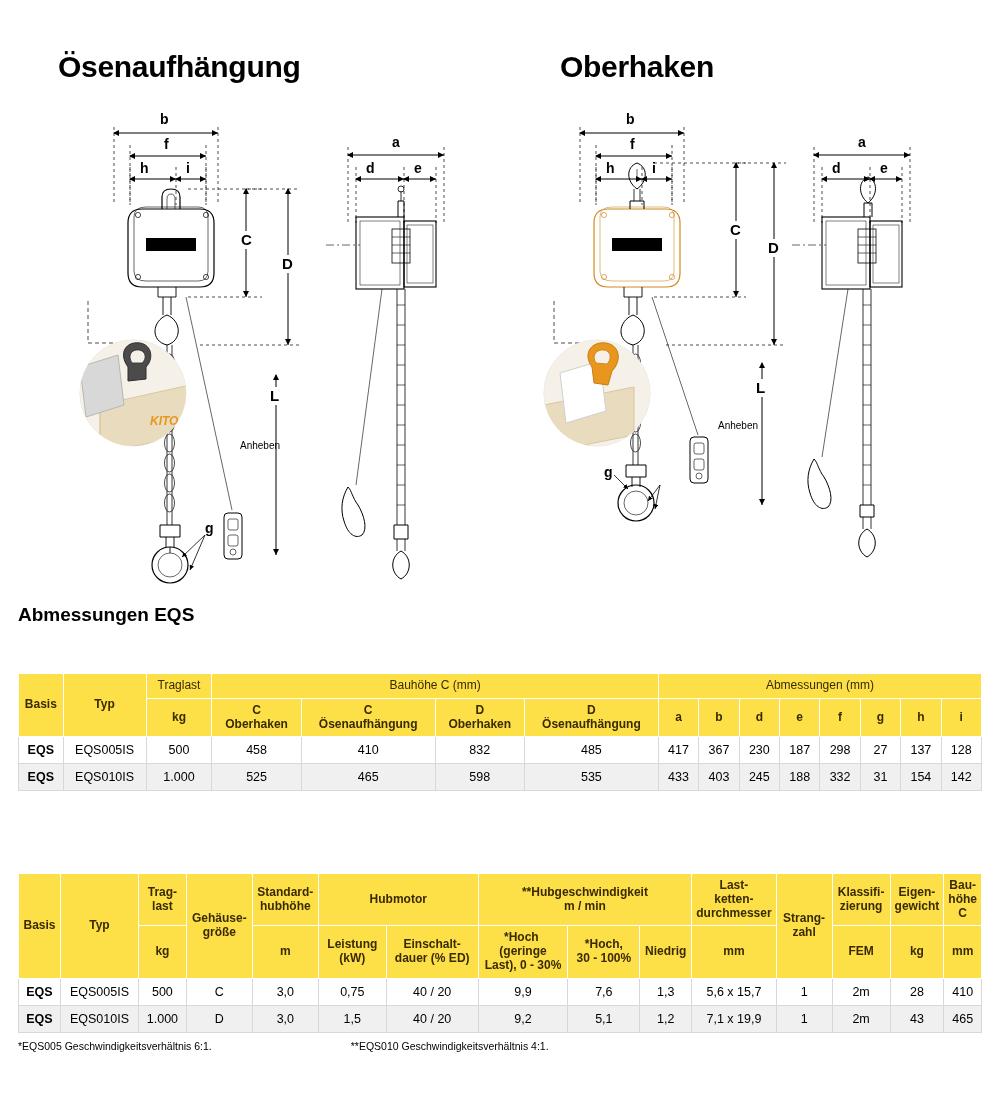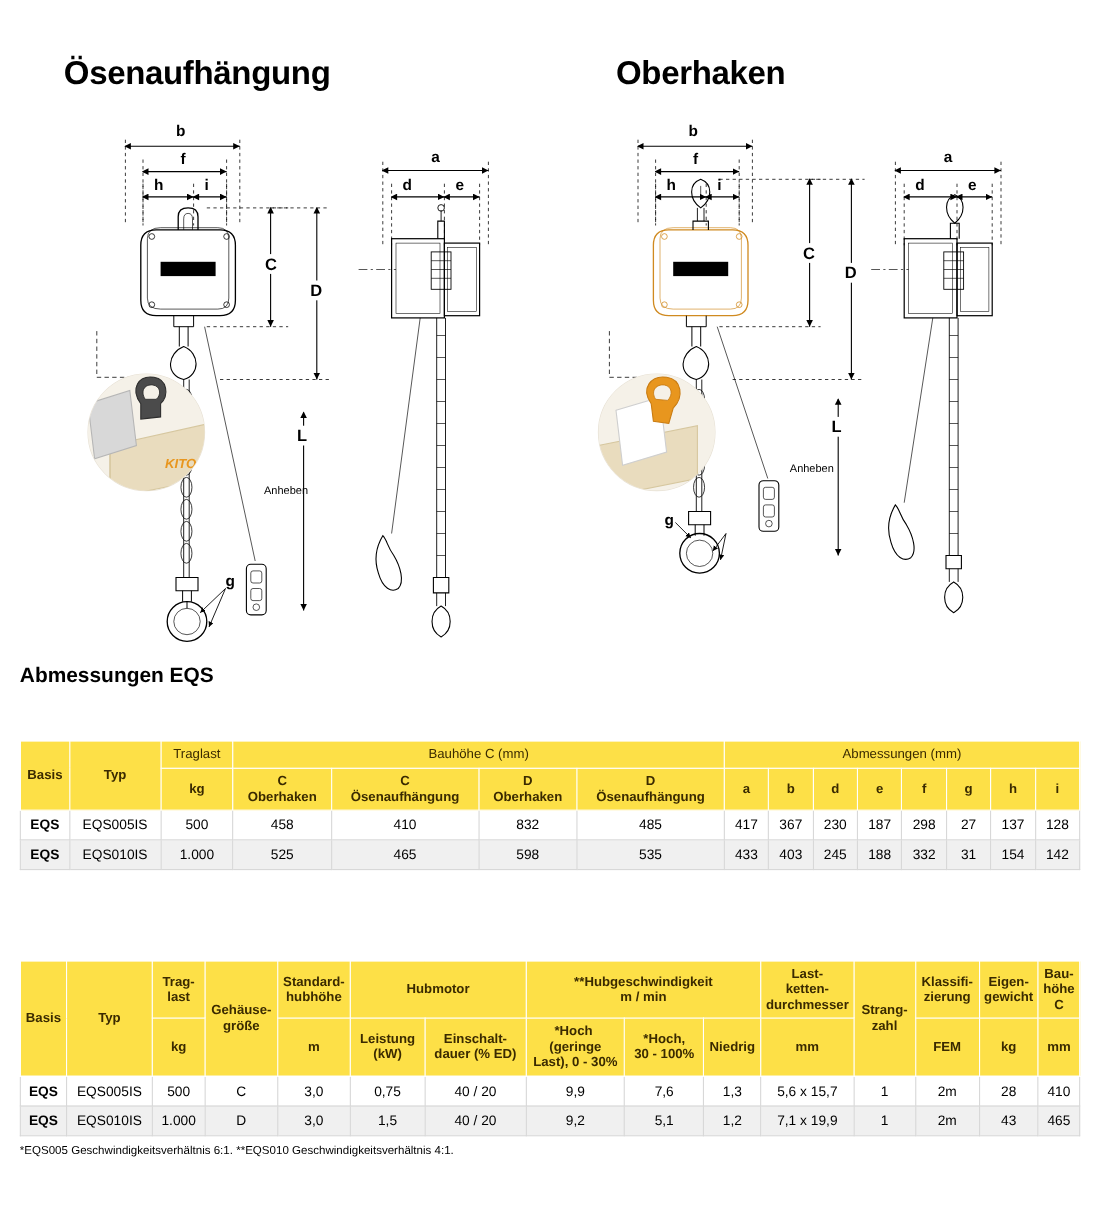--- a/index.html
+++ b/index.html
@@ -85,21 +85,21 @@
   #table-abmessungen { left: 18px; top: 673px; width: 964px; }
   #table-technik { left: 18px; top: 873px; width: 964px; }
 
   .footnotes {
     position: absolute;
     left: 18px;
     top: 1040px;
     width: 964px;
     font-size: 10.5px;
   }
-  .footnotes span.fn2 { }
+  .footnotes span.fn2 { margin-left: 136px; }
 </style>
 </head>
 <body>
 
 <div class="page">
 
   <div class="diagram-title" id="title-oese">Ösenaufhängung</div>
   <div class="diagram-title" id="title-oberhaken">Oberhaken</div>
 
   <div class="drawings">

